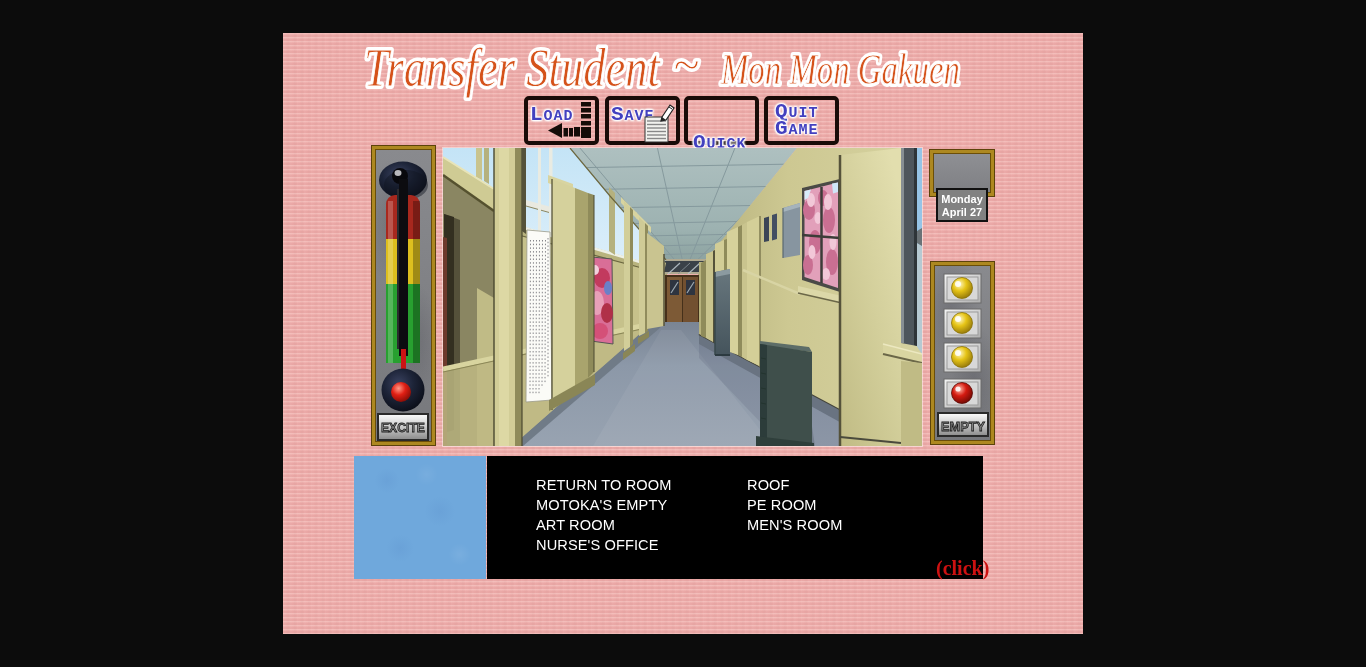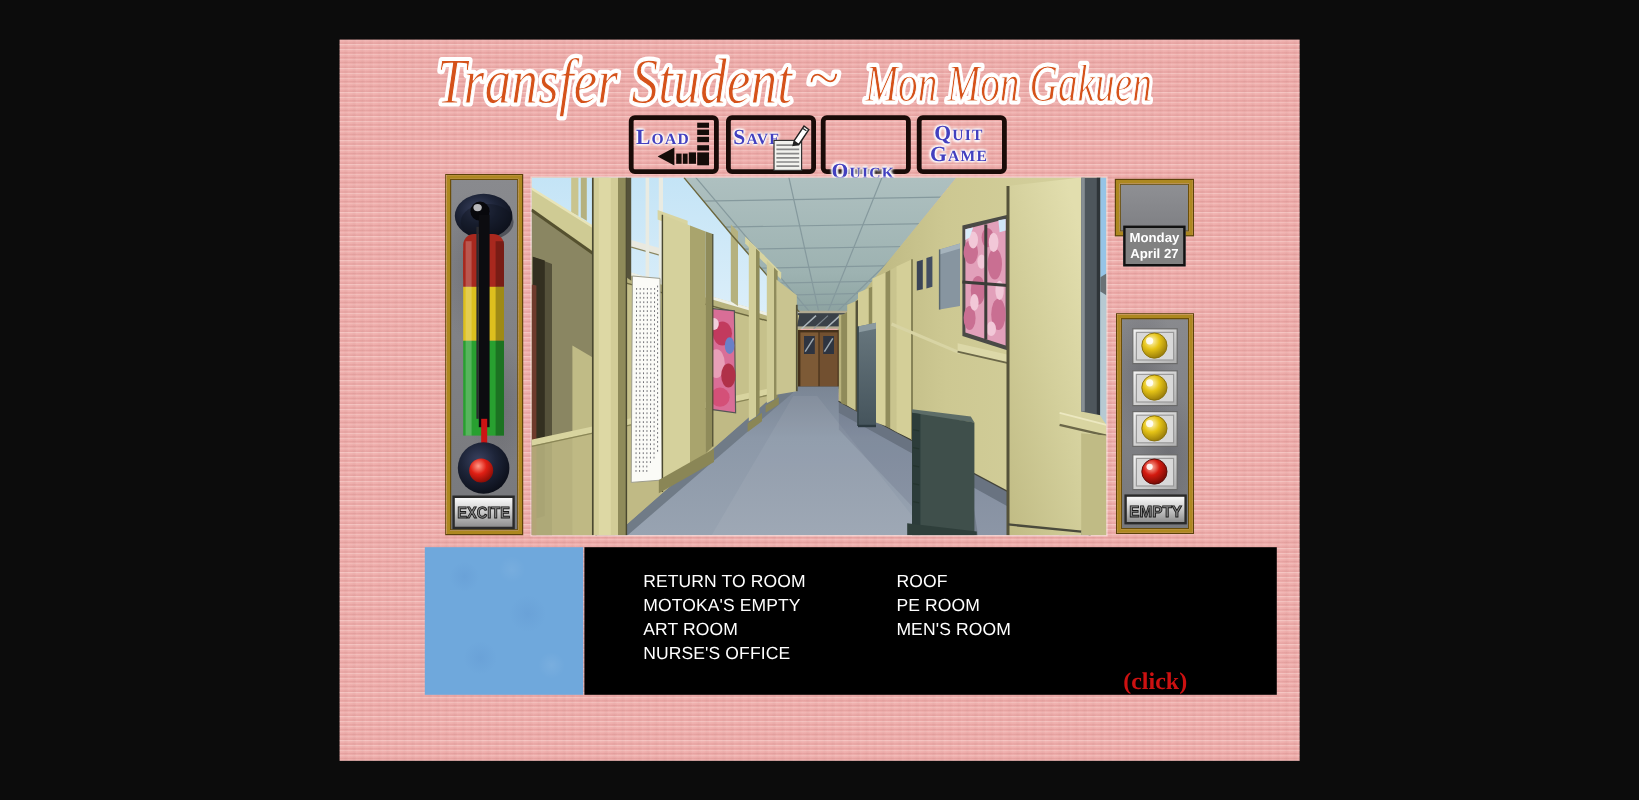--- a/index.html
+++ b/index.html
@@ -11,25 +11,25 @@
       repeating-linear-gradient(90deg, rgba(255,255,255,0.04) 0px, rgba(0,0,0,0.0) 3px, rgba(0,0,0,0.02) 5px, rgba(0,0,0,0.0) 7px),
       repeating-linear-gradient(180deg, rgba(255,232,226,0.42) 0px, rgba(255,232,226,0.06) 1px, rgba(0,0,0,0.0) 2px, rgba(188,104,104,0.20) 3px, rgba(0,0,0,0.0) 4px);
     font-family:"Liberation Sans", sans-serif;
   }
   .btn{
     position:absolute;width:75px;height:49px;
     border:4px solid #190b08;border-radius:5px;
   }
   .btxt{
     position:absolute;
-    font-family:Liberation Serif, serif;
+    font-family:Liberation Mono, monospace;
     font-weight:bold;font-variant:small-caps;
     color:#4340bf;letter-spacing:1px;
     text-shadow:0 0 2px #fff, 0 0 2px #fff, 1px 1px 2px #fff, -1px -1px 2px #fff, 1px -1px 2px #fff, -1px 1px 2px #fff;
-    line-height:17px;font-size:18px;
+    line-height:17px;font-size:21px;
   }
   .panel{
     position:absolute;
     border:3px solid #ad8820;
     box-shadow: inset 0 0 0 1px #6b4e08, 0 0 0 1px #5c430a;
     background:
       radial-gradient(ellipse 40px 90px at 30% 25%, rgba(60,60,70,0.25), rgba(0,0,0,0) 70%),
       radial-gradient(ellipse 35px 80px at 70% 65%, rgba(55,55,65,0.22), rgba(0,0,0,0) 70%),
       linear-gradient(180deg,#898a8e,#77787c);
   }
@@ -501,21 +501,21 @@
     </g>
   </svg>
 
   <div style="position:absolute;left:71px;top:423px;width:132px;height:123px;background:#6fa8dc;background-image:
       radial-gradient(circle 18px at 25% 20%, rgba(40,80,160,0.07), rgba(0,0,0,0) 70%),
       radial-gradient(circle 22px at 65% 45%, rgba(40,80,160,0.07), rgba(0,0,0,0) 70%),
       radial-gradient(circle 20px at 35% 75%, rgba(40,80,160,0.07), rgba(0,0,0,0) 70%),
       radial-gradient(circle 16px at 80% 80%, rgba(255,255,255,0.07), rgba(0,0,0,0) 70%),
       radial-gradient(circle 16px at 55% 15%, rgba(255,255,255,0.06), rgba(0,0,0,0) 70%);"></div>
 
-  <div style="position:absolute;left:204px;top:423px;width:577px;height:123px;background:#000;">
+  <div style="position:absolute;left:204px;top:423px;width:496px;height:123px;background:#000;">
 
     <div class="menuline" style="left:49px;top:21px;">RETURN TO ROOM</div>
 
     <div class="menuline" style="left:49px;top:41px;">MOTOKA'S EMPTY</div>
 
     <div class="menuline" style="left:49px;top:61px;">ART ROOM</div>
 
     <div class="menuline" style="left:49px;top:81px;">NURSE'S OFFICE</div>
 
     <div class="menuline" style="left:260px;top:21px;">ROOF</div>

